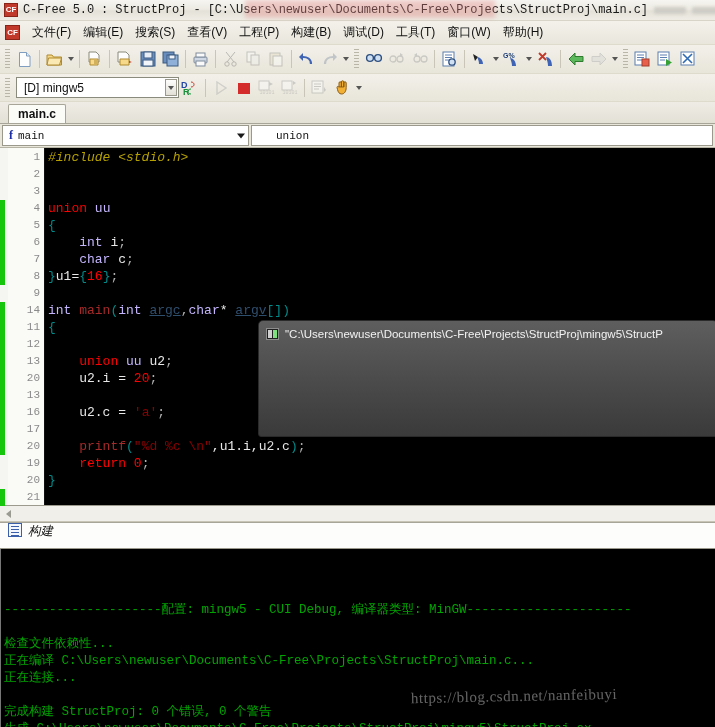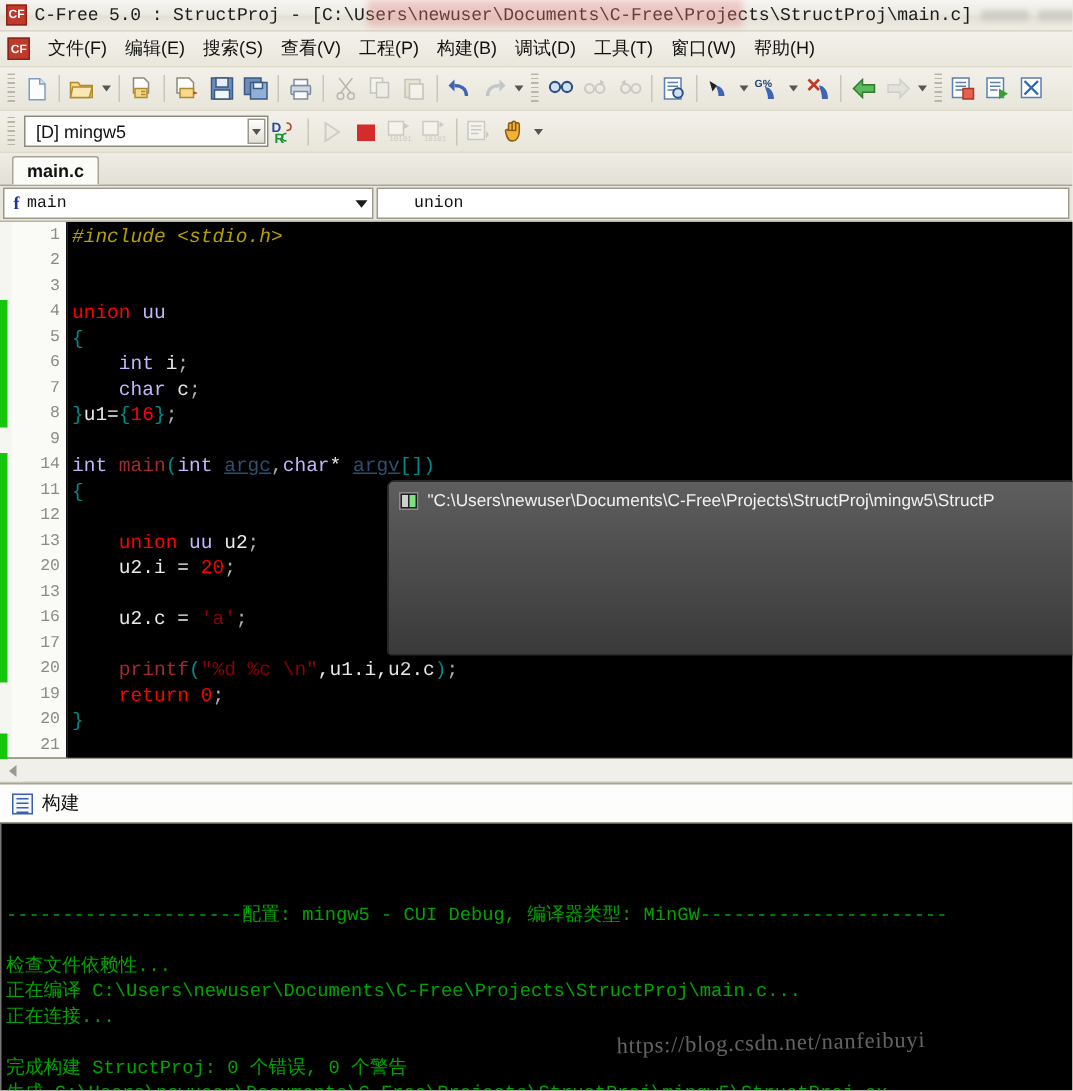--- a/index.html
+++ b/index.html
@@ -340,23 +340,24 @@
     border-right:5px solid #9a9a92;
   }
 
   
   .build-header {
     height: 27px;
     background: #fdfdfb;
     border-top: 1px solid #a7a597;
     border-bottom: 1px solid #9a988b;
     display: flex;
-    align-items: center;
+    align-items: flex-start;
     padding-left: 8px;
     flex: none;
+    font-style: italic;
   }
   .build-header .bicon {
     width: 14px; height: 14px;
     background: #f4f7fd;
     border: 1px solid #3b5fa8;
     margin-right: 6px;
     flex: none;
     position: relative;
   }
   .build-header .bicon::before {

